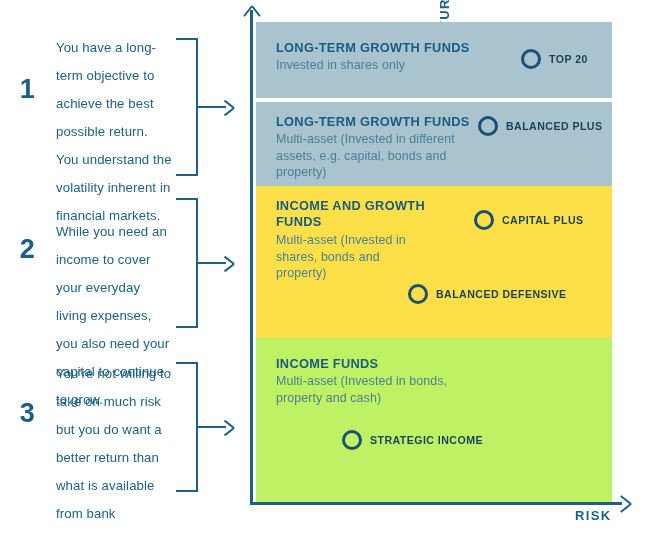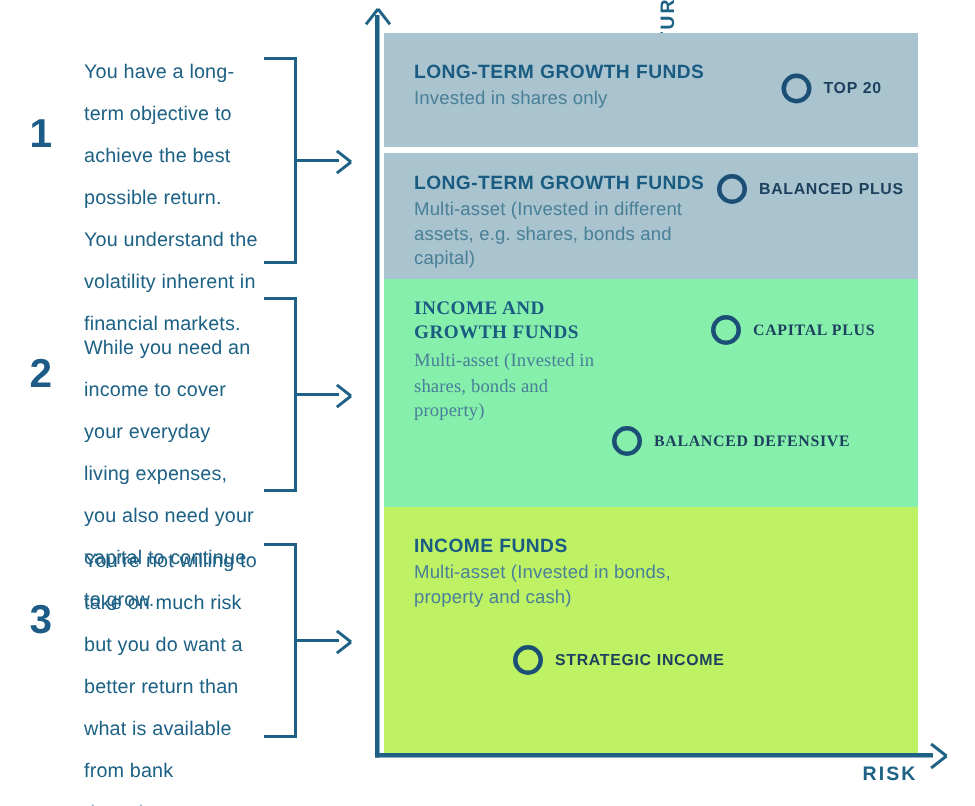--- a/index.html
+++ b/index.html
@@ -113,21 +113,21 @@
   }
   #x-axis-label {
     position:absolute; left:575px; top:508px;
     font-size:13px; font-weight:600; color:#1d6185; letter-spacing:1.4px;
   }
 
   
   .band { position:absolute; left:256px; width:356px; }
   .band.b1 { top:22px;  height:76px;  background:#a9c4ce; }
   .band.b2 { top:102px; height:84px;  background:#a9c4ce; }
-  .band.b3 { top:186px; height:180px; background:#86efac;font-family:Liberation Serif, serif; }
+  .band.b3 { top:186px; height:180px; background:#fde047; }
   .band.b4 { top:338px; height:164px; background:#bef264; }
 
   .band-title {
     position:absolute; left:20px;
     font-size:12.8px; font-weight:bold; color:#1a5b82;
     letter-spacing:0.3px; line-height:15.5px;
   }
   .band-sub {
     position:absolute; left:20px;
     font-size:12.4px; color:#4a7f98; line-height:16.5px; font-weight:500;
@@ -223,21 +223,21 @@
   <div class="band-title">LONG-TERM GROWTH FUNDS</div>
   <div class="band-sub">Invested in shares only</div>
   <div class="fund-marker m-top20">
     <div class="fund-ring"></div>
     <div class="fund-label">TOP 20</div>
   </div>
 </div>
 
 <div class="band b2">
   <div class="band-title">LONG-TERM GROWTH FUNDS</div>
-  <div class="band-sub">Multi-asset (Invested in different assets, e.g. shares, bonds and capital)</div>
+  <div class="band-sub">Multi-asset (Invested in different assets, e.g. capital, bonds and property)</div>
   <div class="fund-marker m-balplus">
     <div class="fund-ring"></div>
     <div class="fund-label">BALANCED PLUS</div>
   </div>
 </div>
 
 <div class="band b3">
   <div class="band-title">INCOME AND GROWTH FUNDS</div>
   <div class="band-sub">Multi-asset (Invested in shares, bonds and property)</div>
   <div class="fund-marker m-capplus">

